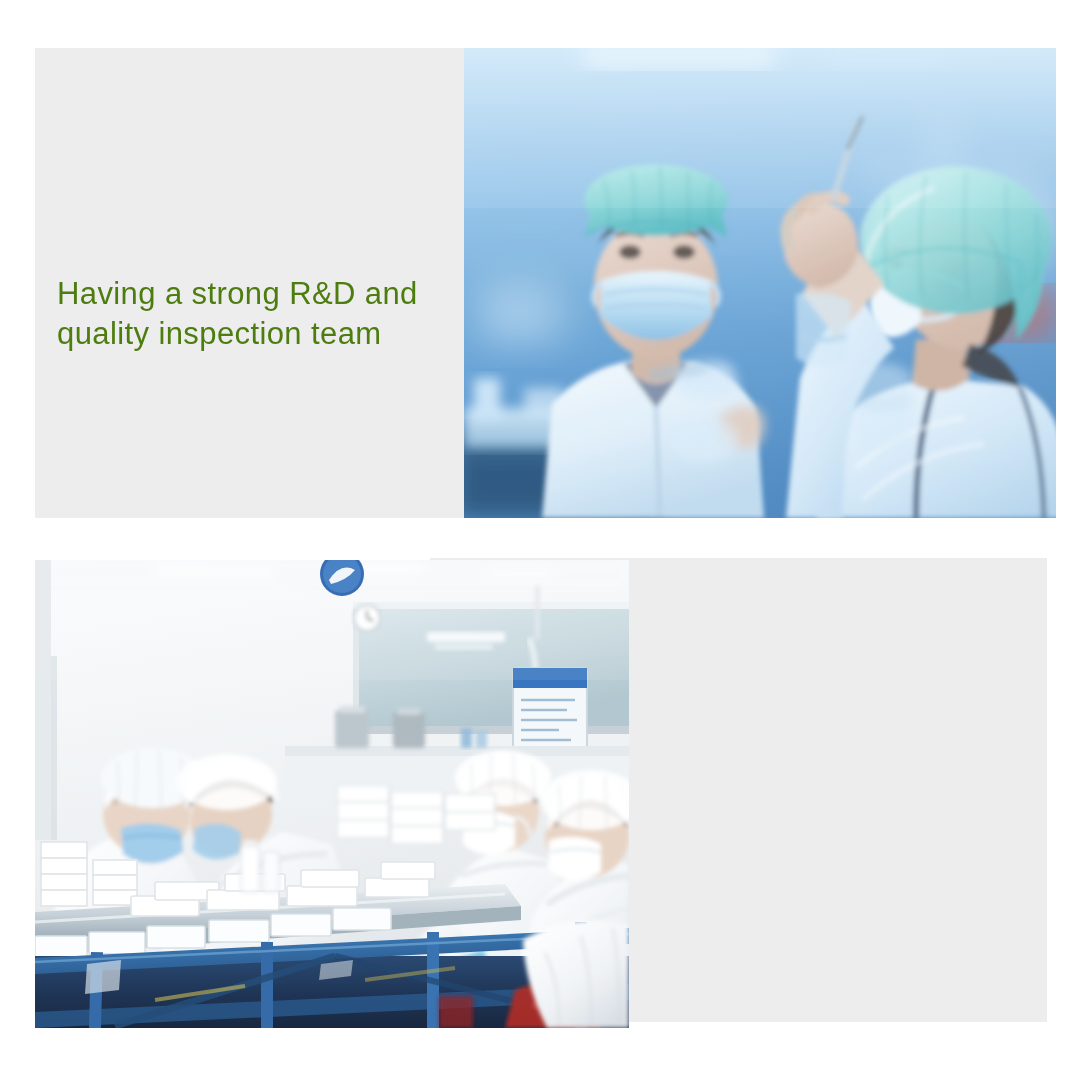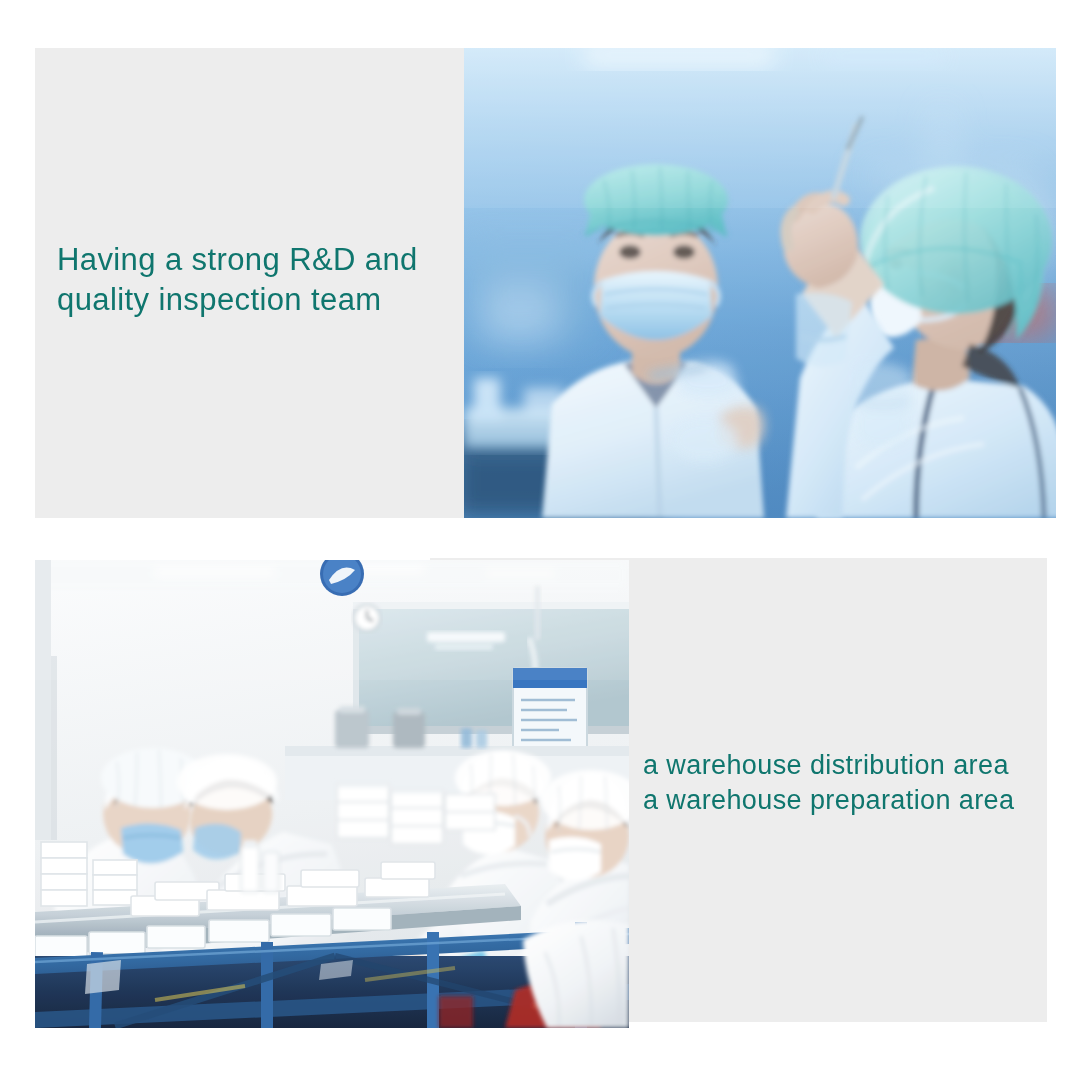--- a/index.html
+++ b/index.html
@@ -31,24 +31,25 @@
   .photo {
     position: absolute;
     overflow: hidden;
     background: #cfd9e2;
   }
   .photo svg { display: block; width: 100%; height: 100%; }
 
   
   .caption {
     position: absolute;
-    color: #0f766e;
+    color: #4d7c0f;
     font-weight: 300;
     letter-spacing: 0.4px;
     white-space: pre-line;
+    margin-top: 34px;
   }
   .caption-top {
     left: 57px;
     top: 240px;
     width: 400px;
     font-size: 31px;
     line-height: 40px;
   }
   .caption-bottom {
     left: 643px;
@@ -293,22 +294,20 @@
         <path d="M 394 352 Q 420 362 446 352" stroke="#c2dcef" stroke-width="5" fill="none"></path>
       </g>
 
       <rect width="592" height="470" fill="#8ec2e8" opacity="0.10"></rect>
       <rect width="592" height="160" fill="#ffffff" opacity="0.08"></rect>
     </svg>
   </div>
 
   <div class="panel" id="section-warehouse-panel"></div>
 
-  <div class="caption caption-bottom">a warehouse distribution area
-a warehouse preparation area</div>
 
   <div class="photo" id="section-warehouse-photo">
     <svg viewBox="0 0 594 468" preserveAspectRatio="xMidYMid slice" aria-hidden="true">
       <defs>
         <linearGradient id="wallG" x1="0" y1="0" x2="0.2" y2="1">
           <stop offset="0%" stop-color="#fbfcfd"></stop>
           <stop offset="60%" stop-color="#eef1f3"></stop>
           <stop offset="100%" stop-color="#dfe4e8"></stop>
         </linearGradient>
         <linearGradient id="winG" x1="0" y1="0" x2="0.4" y2="1">

